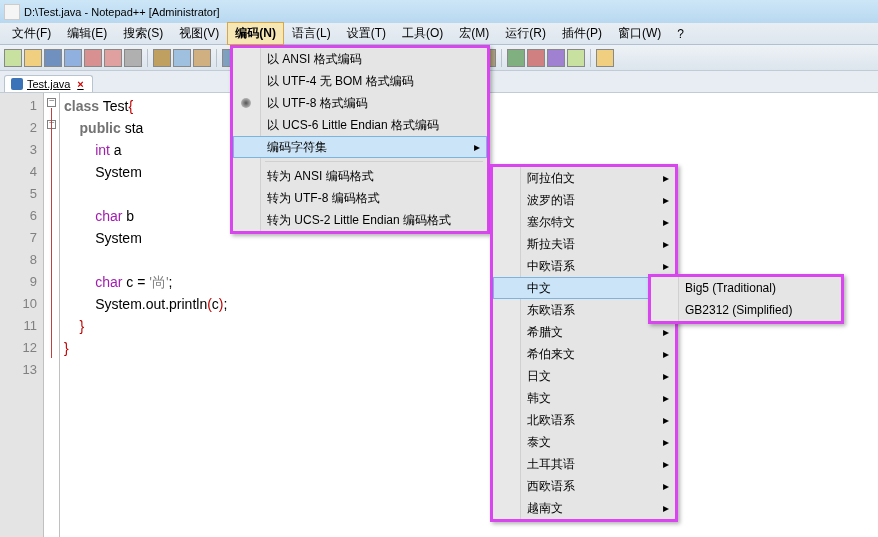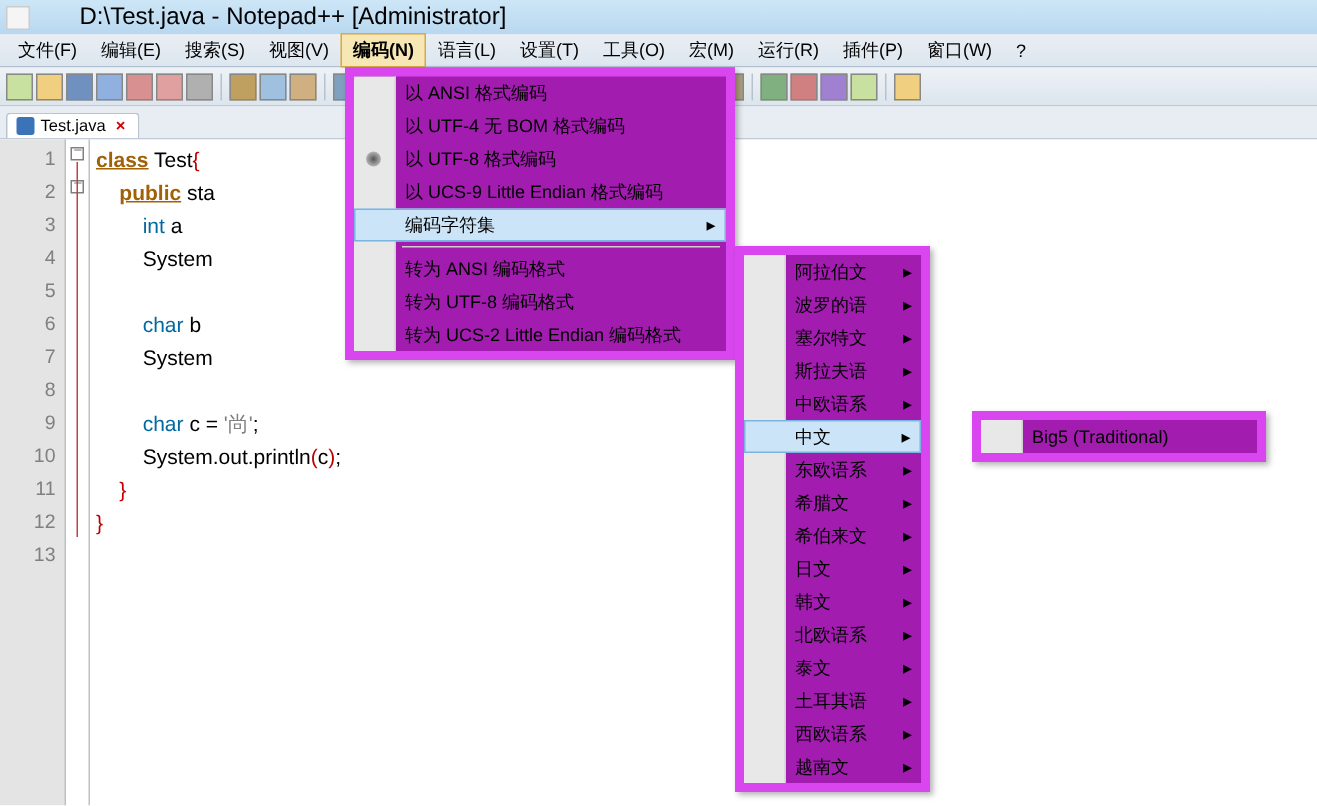--- a/index.html
+++ b/index.html
@@ -1,58 +1,58 @@
 <!DOCTYPE html>
 <html><head>
 <meta charset="utf-8">
 <style>
   * { margin: 0; padding: 0; box-sizing: border-box; font-family: "Microsoft YaHei", Tahoma, sans-serif; }
   body { background: #fff; font-size: 12px; color: #000; overflow: hidden; width: 878px; height: 537px; position: relative; }
 
   .titlebar { height: 23px; background: linear-gradient(#cde6f7, #b8d8f0); display: flex; align-items: center; padding: 0 4px; }
   .titlebar .icon { width: 16px; height: 16px; background: #f5f5f5; border: 1px solid #ccc; display: inline-block; margin-right: 4px; }
-  .titlebar .title { font-size: 16px; margin-left: 29px; }
+  .titlebar .title { font-size: 11px; }
 
   .menubar { height: 22px; background: linear-gradient(#e9eef3, #dde6ef); display: flex; align-items: center; padding: 0 4px; border-bottom: 1px solid #b0c0d0; }
   .menubar .m { padding: 3px 8px; font-size: 12px; cursor: default; }
   .menubar .m.active { background: #f7e7b5; border: 1px solid #d6a84a; padding: 2px 7px; font-weight: bold; }
 
   .toolbar { height: 26px; background: linear-gradient(#eef2f6, #dce5ed); display: flex; align-items: center; padding: 0 4px; gap: 2px; border-bottom: 1px solid #c0cbd5; }
   .tb { width: 18px; height: 18px; display: inline-flex; align-items: center; justify-content: center; }
   .sep { width: 1px; height: 18px; background: #b8c2cc; margin: 0 3px; }
 
   .tabbar { height: 22px; background: #e7edf3; display: flex; align-items: flex-end; padding: 0 4px; border-bottom: 1px solid #c0cbd5; }
-  .tab { background: #fff; border: 1px solid #b8c4d0; border-bottom: none; padding: 2px 6px; font-size: 11px; display: flex; align-items: center; border-radius: 3px 3px 0 0; margin-top: 2px; }
+  .tab { background: #fff; border: 1px solid #b8c4d0; border-bottom: none; padding: 2px 6px; font-size: 11px; display: flex; align-items: center; border-radius: 3px 3px 0 0; margin-top: 2px; text-decoration: underline; }
   .tab .dot { width: 12px; height: 12px; background: #3b73b9; border-radius: 2px; margin-right: 4px; }
   .tab .x { width: 12px; height: 12px; margin-left: 4px; color: #c00; font-weight: bold; display: flex; align-items: center; justify-content: center; }
 
   .editor { display: flex; height: calc(537px - 23px - 22px - 26px - 22px); background: #fff; position: relative; }
   .gutter { width: 44px; background: #e4e4e4; border-right: 1px solid #c0c0c0; text-align: right; padding-right: 6px; color: #808080; font-family: Consolas, monospace; font-size: 13px; line-height: 22px; padding-top: 2px; }
   .foldcol { width: 16px; border-right: 1px solid #c0c0c0; position: relative; }
   .foldbox { position: absolute; left: 3px; width: 9px; height: 9px; border: 1px solid #808080; background: #fff; }
   .foldbox::before { content: "−"; position: absolute; top: -4px; left: 1px; font-size: 10px; color: #808080; }
   .foldline { position: absolute; left: 7px; width: 1px; background: #c04040; }
   .code { font-family: Consolas, monospace; font-size: 14px; line-height: 22px; padding: 2px 0 0 4px; white-space: pre; }
-  .kw { color: #a16207; font-weight: bold; text-decoration: underline; }
-  .ty { color: #0369a1; }
+  .kw { color: #737373; font-weight: bold; }
+  .ty { color: #a21caf; }
   .br { color: #c00000; }
   .str { color: #808080; }
   .pun { color: #000; }
   .id { color: #000; }
 
-  .dropdown { position: absolute; background: #a21caf; border: 6px solid #d946ef; box-shadow: 2px 2px 4px rgba(0,0,0,0.3); text-align: right; }
+  .dropdown { position: absolute; background: #e5e5e5; border: 3px solid #d946ef; box-shadow: 2px 2px 4px rgba(0,0,0,0.3); text-align: right; }
   .dropdown .iconcol { width: 28px; background: #e8e8e8; position: absolute; top: 0; bottom: 0; left: 0; border-right: 1px solid #d0d0d0; }
   .dropdown .items { position: relative; }
   .dropdown .mi { height: 22px; display: flex; align-items: center; padding-left: 34px; padding-right: 20px; font-size: 12px; cursor: default; position: relative; }
   .dropdown .mi.highlight { background: #cce4f7; border: 1px solid #7ab4e0; padding-left: 33px; padding-right: 19px; height: 22px; }
   .dropdown .mi .arrow { position: absolute; right: 6px; }
   .dropdown .divider { height: 1px; background: #d0d0d0; margin: 3px 4px 3px 32px; }
   .dropdown .bullet { position: absolute; left: 8px; width: 10px; height: 10px; border-radius: 50%; background: radial-gradient(#555, #ddd); }
   .dropdown.d1 { top: 45px; left: 230px; width: 260px; }
-  .dropdown.d2 { top: 164px; left: 490px; width: 130px; }
+  .dropdown.d2 { top: 164px; left: 490px; width: 188px; }
   .dropdown.d3 { top: 274px; left: 648px; width: 196px; }
 </style>
 </head>
 <body>
 
 <div class="titlebar">
   <span class="icon"></span>
   <span class="title">D:\Test.java - Notepad++ [Administrator]</span>
 </div>
 
@@ -141,21 +141,21 @@
   </div>
   <div class="code" id="code"><div><span class="kw">class</span> <span class="id">Test</span><span class="br">{</span></div><div>    <span class="kw">public</span> <span class="id">sta</span>                         <span class="br">{</span></div><div>        <span class="ty">int</span> <span class="id">a</span> </div><div>        <span class="id">System</span></div><div>&nbsp;</div><div>        <span class="ty">char</span> <span class="id">b</span></div><div>        <span class="id">System</span></div><div>&nbsp;</div><div>        <span class="ty">char</span> <span class="id">c</span> <span class="pun">=</span> <span class="str">'尚'</span><span class="pun">;</span></div><div>        <span class="id">System.out.println</span><span class="br">(</span><span class="id">c</span><span class="br">)</span><span class="pun">;</span></div><div>    <span class="br">}</span></div><div><span class="br">}</span></div><div>&nbsp;</div></div>
 </div>
 
 <div class="dropdown d1">
   <div class="iconcol"></div>
   <div class="items" id="dd1">
       <div class="mi">以 ANSI 格式编码</div>
       <div class="mi">以 UTF-4 无 BOM 格式编码</div>
       <div class="mi">以 UTF-8 格式编码<span class="bullet"></span></div>
-      <div class="mi">以 UCS-9 Little Endian 格式编码</div>
+      <div class="mi">以 UCS-6 Little Endian 格式编码</div>
       <div class="mi highlight">编码字符集<span class="arrow">▸</span></div>
       <div class="divider"></div>
       <div class="mi">转为 ANSI 编码格式</div>
       <div class="mi">转为 UTF-8 编码格式</div>
       <div class="mi">转为 UCS-2 Little Endian 编码格式</div>
     </div>
 </div>
 
 <div class="dropdown d2">
   <div class="iconcol"></div>
@@ -176,14 +176,15 @@
       <div class="mi">土耳其语<span class="arrow">▸</span></div>
       <div class="mi">西欧语系<span class="arrow">▸</span></div>
       <div class="mi">越南文<span class="arrow">▸</span></div>
     </div>
 </div>
 
 <div class="dropdown d3">
   <div class="iconcol"></div>
   <div class="items" id="dd3">
       <div class="mi">Big5 (Traditional)</div>
+      <div class="mi">GB2312 (Simplified)</div>
     </div>
 </div>
 
 </body></html>

